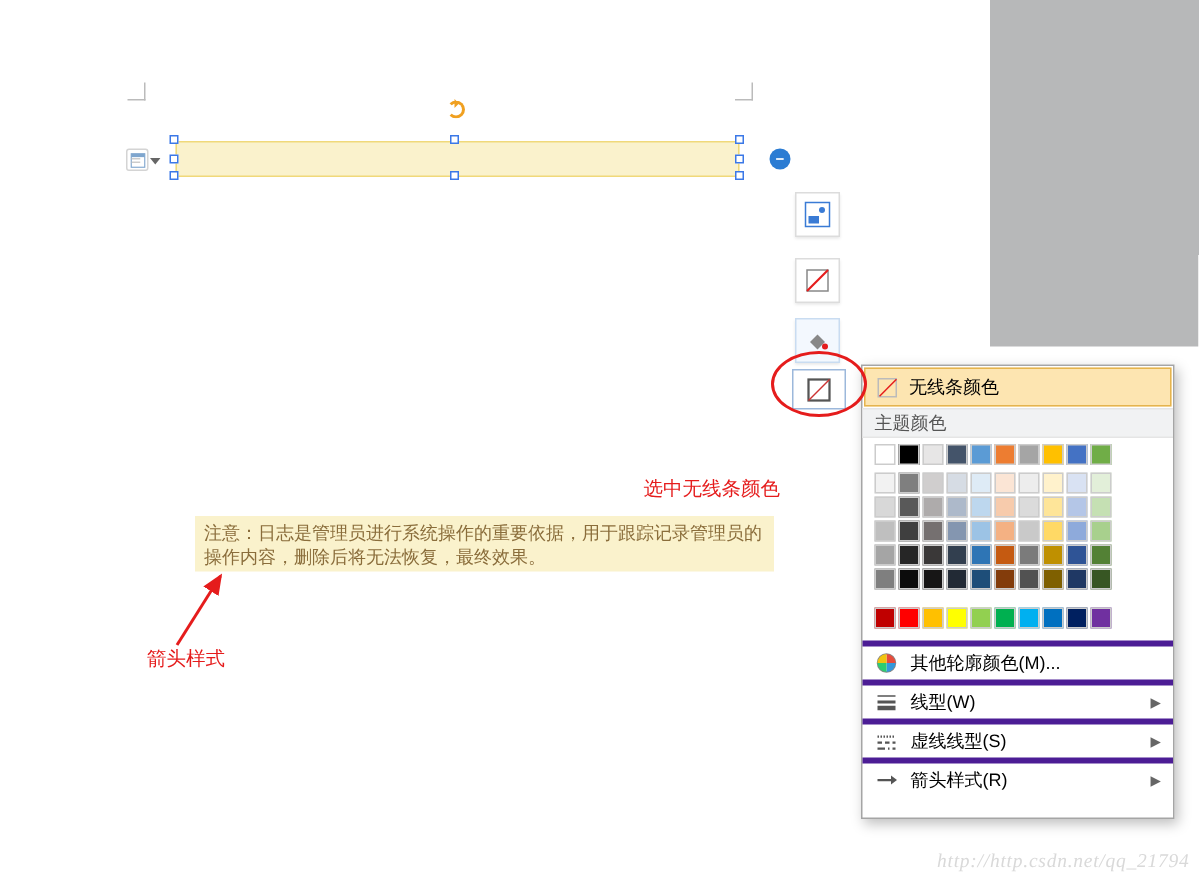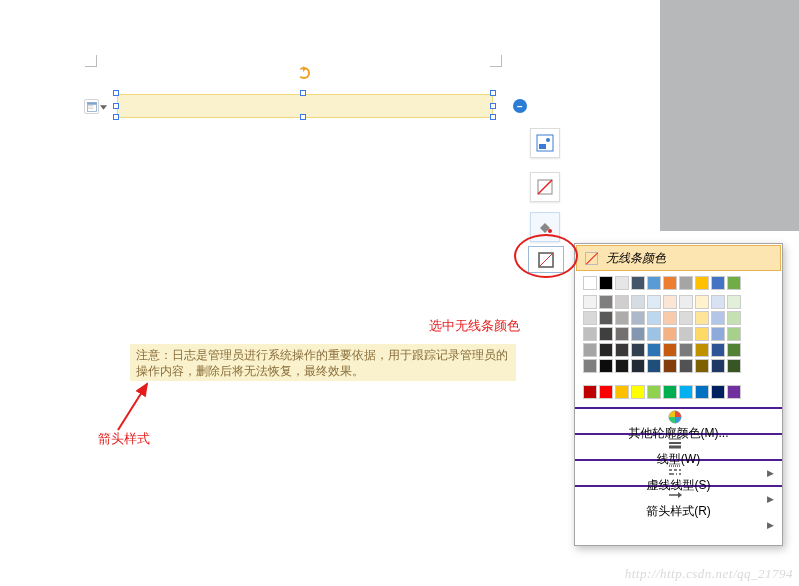--- a/index.html
+++ b/index.html
@@ -35,27 +35,27 @@
   .outline-btn svg{width:18px;height:18px;}
   .red-oval{position:absolute; left:514px; top:234px; width:64px; height:44px; border:2px solid #e51c1c; border-radius:50%; z-index:6; pointer-events:none;}
   
   .anno1{position:absolute; left:429px; top:299px; color:#e51c1c; font-size:13px; line-height:18px;}
   .anno2{position:absolute; left:98px; top:430px; color:#e51c1c; font-size:13px;}
   .arrow1{position:absolute; left:115px; top:378px; width:40px; height:55px;}
   
   .result-box{position:absolute; left:130px; top:344px; width:386px; height:37px; background:#faf2cc; color:#8a6d3b; font-size:12px; padding:3px 6px; line-height:16px;}
   
   .popup{position:absolute; left:574px; top:243px; width:209px; height:303px; background:#fff; border:1px solid #a5a5a5; box-shadow:2px 3px 8px rgba(0,0,0,0.25); font-size:12px;}
-  .popup .row{display:flex; align-items:center; height:26px; padding:0 8px;font-style:italic;}
+  .popup .row{display:flex; align-items:center; height:26px; padding:0 8px;}
   .popup .row.selected{background:#fde5b1; border:1px solid #e5b44e; margin:1px;}
   .popup .hdr{background:#f1f2f3; height:20px; padding:2px 8px; color:#555; border-top:1px solid #e5e5e5; border-bottom:1px solid #e5e5e5; display:flex; align-items:center;}
   .swatches{padding:4px 8px 6px 8px;}
   .swatch-row{display:flex; gap:2px; margin-bottom:2px;}
   .sw{width:14px; height:14px; border:1px solid #ccc;}
-  .menu-item{display:flex; align-items:center; height:26px; padding:0 8px; border-top:2px solid #4c1d95;flex-direction:column;}
+  .menu-item{display:flex; align-items:center; height:26px; padding:0 8px; border-top:4px solid #4c1d95;}
   .menu-item .ico{width:16px; height:16px; margin-right:8px; display:flex; align-items:center; justify-content:center;}
   .menu-item .arrow{margin-left:auto; font-size:9px; color:#666;}
   .no-outline-sw{width:13px;height:13px;border:1px solid #bbb;position:relative;margin-right:8px;}
   .no-outline-sw::after{content:"";position:absolute;left:-2px;top:5px;width:16px;height:1px;background:#e51c1c;transform:rotate(-45deg);}
   .watermark{position:absolute; right:6px; bottom:4px; color:#d9d9d9; font-size:13px; font-style:italic; letter-spacing:0.5px; font-family:Georgia,serif;}
 </style>
 </head>
 <body>
 
 <div class="canvas"></div>
@@ -132,20 +132,21 @@
 
 <div class="result-box">
   <span>注意：日志是管理员进行系统操作的重要依据，用于跟踪记录管理员的操作内容，删除后将无法恢复，最终效果。</span>
 </div>
 
 <div class="popup">
   <div class="row selected">
     <span class="no-outline-sw"></span>
     <span>无线条颜色</span>
   </div>
+  <div class="hdr">主题颜色</div>
   <div class="swatches">
     <div class="swatch-row" id="theme-row-main">
         <div class="sw" style="background: rgb(255, 255, 255);"></div>
         <div class="sw" style="background: rgb(0, 0, 0);"></div>
         <div class="sw" style="background: rgb(231, 230, 230);"></div>
         <div class="sw" style="background: rgb(68, 84, 106);"></div>
         <div class="sw" style="background: rgb(91, 155, 213);"></div>
         <div class="sw" style="background: rgb(237, 125, 49);"></div>
         <div class="sw" style="background: rgb(165, 165, 165);"></div>
         <div class="sw" style="background: rgb(255, 192, 0);"></div>

